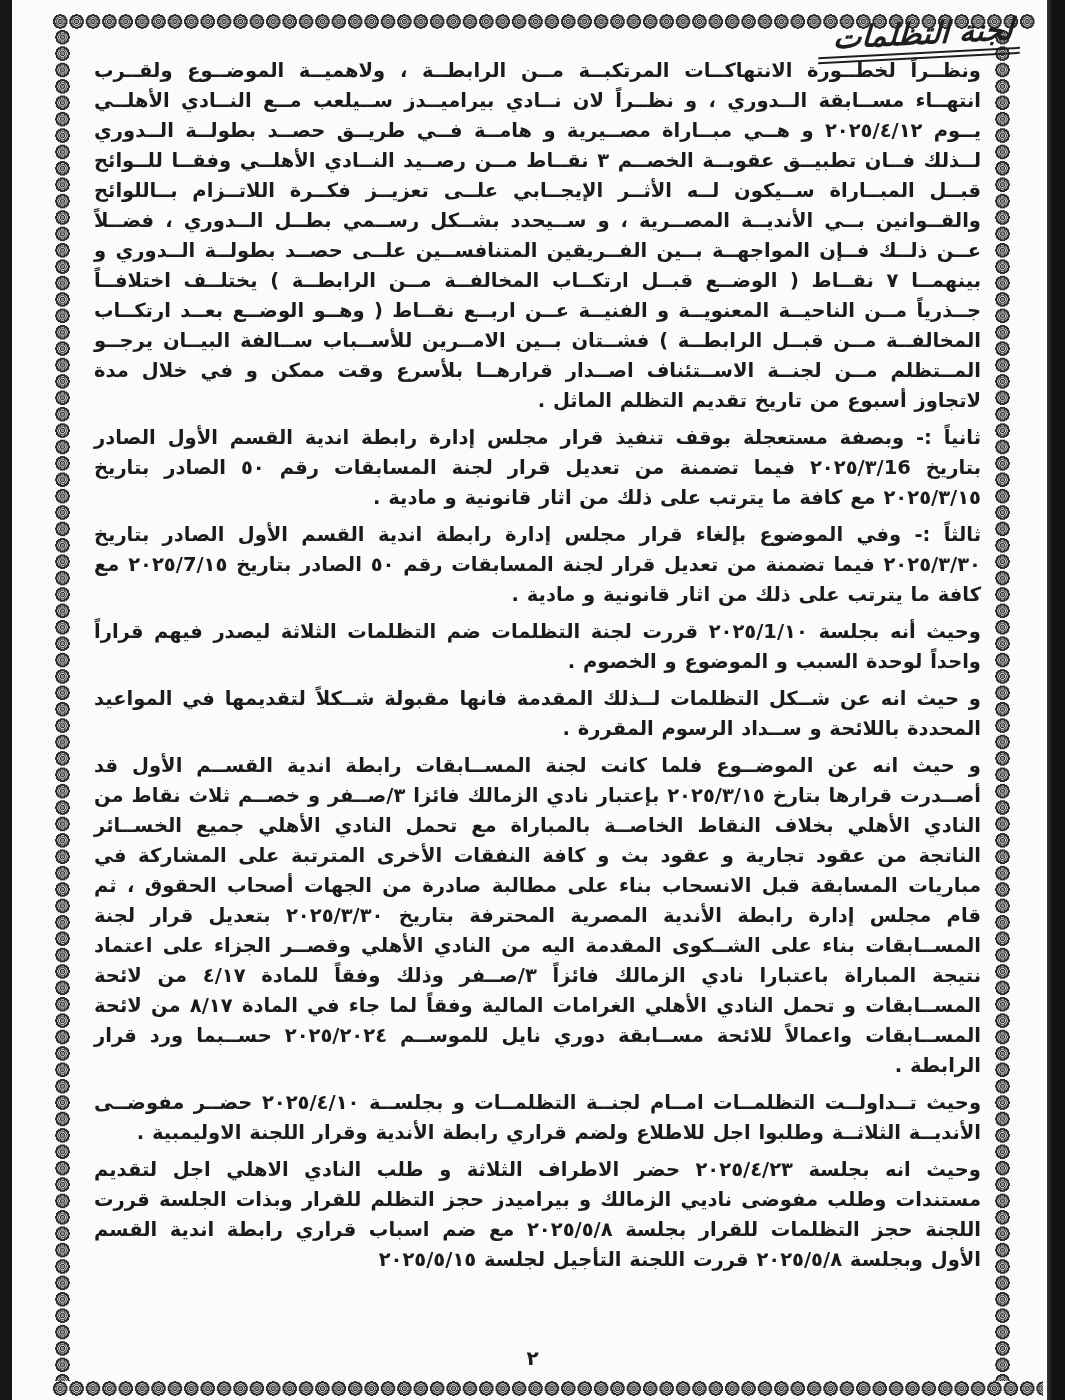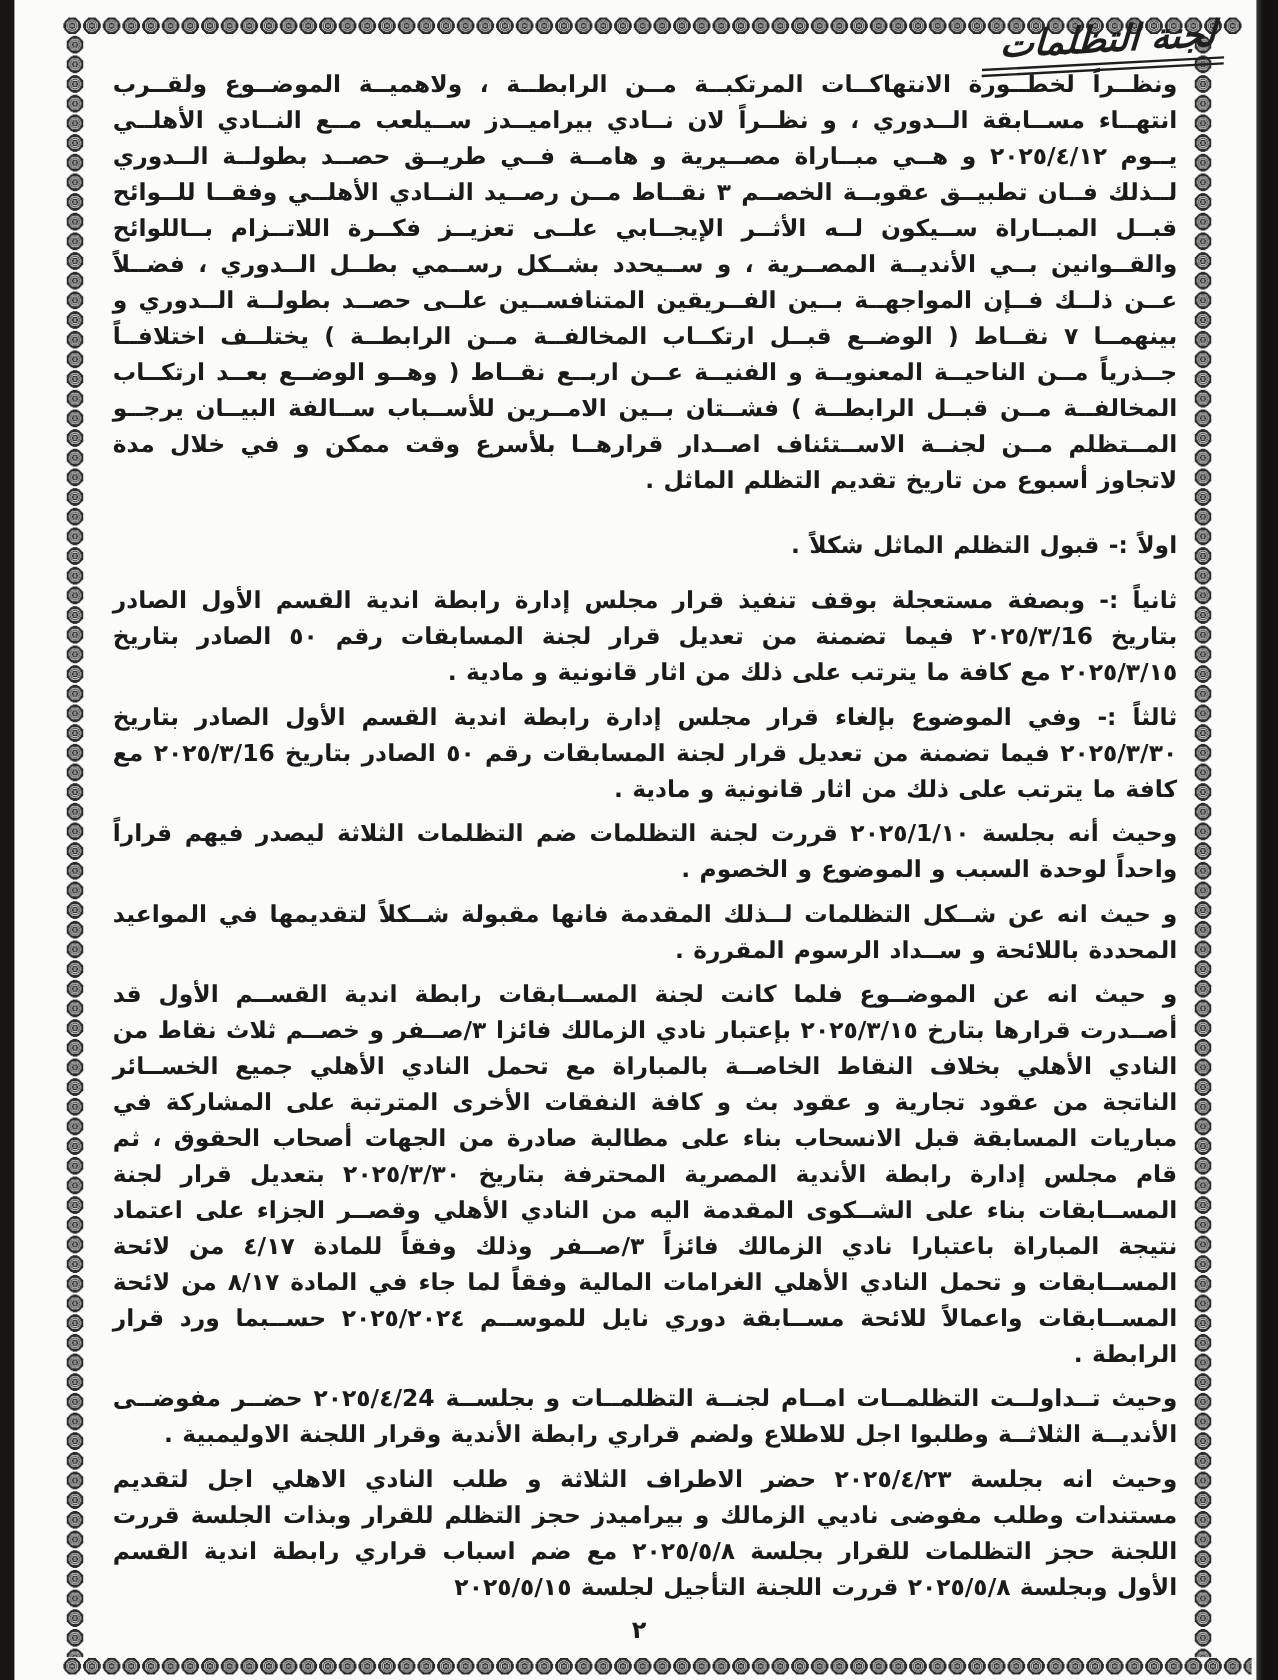--- a/index.html
+++ b/index.html
@@ -85,23 +85,22 @@
 
 <div class="orn orn-top"></div>
 <div class="orn orn-bottom"></div>
 <div class="orn orn-left"></div>
 <div class="orn orn-right"></div>
 
 <div class="committee-header">لجنة التظلمات</div>
 
 <div class="doc">
   <p>ونظــراً لخطــورة الانتهاكــات المرتكبــة مــن الرابطــة ، ولاهميــة الموضــوع ولقــرب انتهــاء مســابقة الــدوري ، و نظــراً لان نــادي بيراميــدز ســيلعب مــع النــادي الأهلــي يــوم ٢٠٢٥/٤/١٢ و هــي مبــاراة مصــيرية و هامــة فــي طريــق حصــد بطولــة الــدوري لــذلك فــان تطبيــق عقوبــة الخصــم ٣ نقــاط مــن رصــيد النــادي الأهلــي وفقــا للــوائح قبــل المبــاراة ســيكون لــه الأثــر الإيجــابي علــى تعزيــز فكــرة اللاتــزام بــاللوائح والقــوانين بــي الأنديــة المصــرية ، و ســيحدد بشــكل رســمي بطــل الــدوري ، فضــلاً عــن ذلــك فــإن المواجهــة بــين الفــريقين المتنافســين علــى حصــد بطولــة الــدوري و بينهمــا ٧ نقــاط ( الوضــع قبــل ارتكــاب المخالفــة مــن الرابطــة ) يختلــف اختلافــاً جــذرياً مــن الناحيــة المعنويــة و الفنيــة عــن اربــع نقــاط ( وهــو الوضــع بعــد ارتكــاب المخالفــة مــن قبــل الرابطــة ) فشــتان بــين الامــرين للأســباب ســالفة البيــان يرجــو المــتظلم مــن لجنــة الاســتئناف اصــدار قرارهــا بلأسرع وقت ممكن و في خلال مدة لاتجاوز أسبوع من تاريخ تقديم التظلم الماثل .</p>
-  <p class="spaced-item">اولاً :- قبول التظلم الماثل شكلاً .</p>
   <p>ثانياً :- وبصفة مستعجلة بوقف تنفيذ قرار مجلس إدارة رابطة اندية القسم الأول الصادر بتاريخ ٢٠٢٥/٣/16 فيما تضمنة من تعديل قرار لجنة المسابقات رقم ٥٠ الصادر بتاريخ ٢٠٢٥/٣/١٥ مع كافة ما يترتب على ذلك من اثار قانونية و مادية .</p>
-  <p>ثالثاً :- وفي الموضوع بإلغاء قرار مجلس إدارة رابطة اندية القسم الأول الصادر بتاريخ ٢٠٢٥/٣/٣٠ فيما تضمنة من تعديل قرار لجنة المسابقات رقم ٥٠ الصادر بتاريخ ٢٠٢٥/٣/16 مع كافة ما يترتب على ذلك من اثار قانونية و مادية .</p>
+  <p>ثالثاً :- وفي الموضوع بإلغاء قرار مجلس إدارة رابطة اندية القسم الأول الصادر بتاريخ ٢٠٢٥/٣/٣٠ فيما تضمنة من تعديل قرار لجنة المسابقات رقم ٥٠ الصادر بتاريخ ٢٠٢٥/7/١٥ مع كافة ما يترتب على ذلك من اثار قانونية و مادية .</p>
   <p>وحيث أنه بجلسة ٢٠٢٥/1/١٠ قررت لجنة التظلمات ضم التظلمات الثلاثة ليصدر فيهم قراراً واحداً لوحدة السبب و الموضوع و الخصوم .</p>
   <p>و حيث انه عن شــكل التظلمات لــذلك المقدمة فانها مقبولة شــكلاً لتقديمها في المواعيد المحددة باللائحة و ســداد الرسوم المقررة .</p>
   <p>و حيث انه عن الموضــوع فلما كانت لجنة المســابقات رابطة اندية القســم الأول قد أصــدرت قرارها بتارخ ٢٠٢٥/٣/١٥ بإعتبار نادي الزمالك فائزا ٣/صــفر و خصــم ثلاث نقاط من النادي الأهلي بخلاف النقاط الخاصــة بالمباراة مع تحمل النادي الأهلي جميع الخســائر الناتجة من عقود تجارية و عقود بث و كافة النفقات الأخرى المترتبة على المشاركة في مباريات المسابقة قبل الانسحاب بناء على مطالبة صادرة من الجهات أصحاب الحقوق ، ثم قام مجلس إدارة رابطة الأندية المصرية المحترفة بتاريخ ٢٠٢٥/٣/٣٠ بتعديل قرار لجنة المســابقات بناء على الشــكوى المقدمة اليه من النادي الأهلي وقصــر الجزاء على اعتماد نتيجة المباراة باعتبارا نادي الزمالك فائزاً ٣/صــفر وذلك وفقاً للمادة ٤/١٧ من لائحة المســابقات و تحمل النادي الأهلي الغرامات المالية وفقاً لما جاء في المادة ٨/١٧ من لائحة المســابقات واعمالاً للائحة مســابقة دوري نايل للموســم ٢٠٢٥/٢٠٢٤ حســبما ورد قرار الرابطة .</p>
-  <p>وحيث تــداولــت التظلمــات امــام لجنــة التظلمــات و بجلســة ٢٠٢٥/٤/24 حضــر مفوضــى الأنديــة الثلاثــة وطلبوا اجل للاطلاع ولضم قراري رابطة الأندية وقرار اللجنة الاوليمبية .</p>
+  <p>وحيث تــداولــت التظلمــات امــام لجنــة التظلمــات و بجلســة ٢٠٢٥/٤/١٠ حضــر مفوضــى الأنديــة الثلاثــة وطلبوا اجل للاطلاع ولضم قراري رابطة الأندية وقرار اللجنة الاوليمبية .</p>
   <p>وحيث انه بجلسة ٢٠٢٥/٤/٢٣ حضر الاطراف الثلاثة و طلب النادي الاهلي اجل لتقديم مستندات وطلب مفوضى ناديي الزمالك و بيراميدز حجز التظلم للقرار وبذات الجلسة قررت اللجنة حجز التظلمات للقرار بجلسة ٢٠٢٥/٥/٨ مع ضم اسباب قراري رابطة اندية القسم الأول وبجلسة ٢٠٢٥/٥/٨ قررت اللجنة التأجيل لجلسة ٢٠٢٥/٥/١٥</p>
 </div>
 
 <div class="page-number">٢</div>
 
 </body></html>

